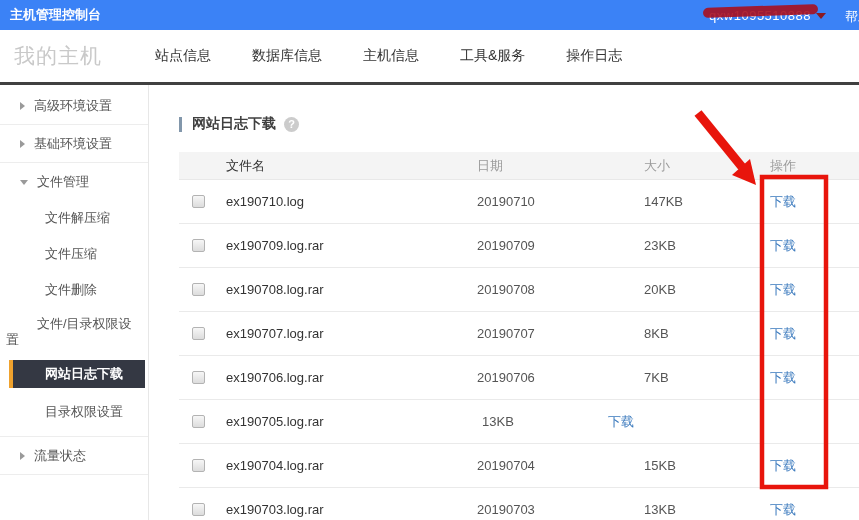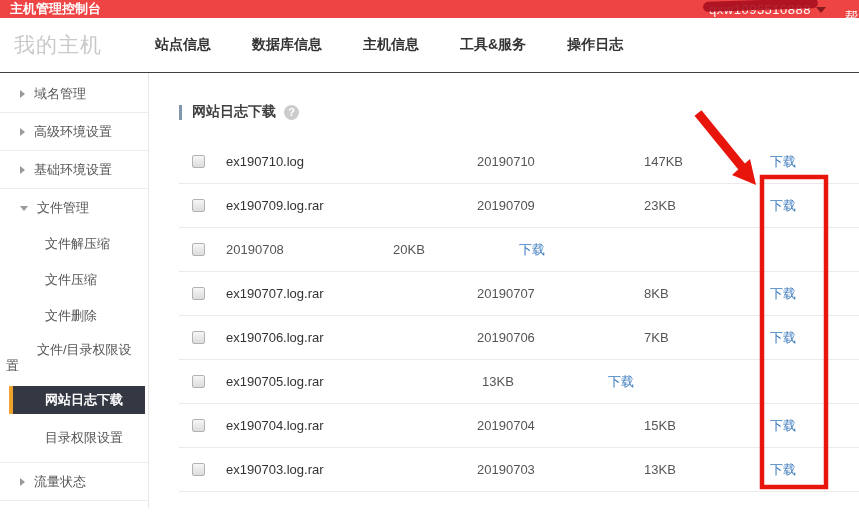--- a/index.html
+++ b/index.html
@@ -1,37 +1,37 @@
 <!DOCTYPE html>
 <html><head>
 <meta charset="utf-8">
 <style>
   * { margin:0; padding:0; box-sizing:border-box; }
   html,body { width:859px; height:520px; overflow:hidden; background:#fff;
     font-family:"Liberation Sans","DejaVu Sans",sans-serif; position:relative; }
 
   
-  .topbar { height:18px; background:#ef4444; display:flex; align-items:center;
+  .topbar { height:30px; background:#3b82f6; display:flex; align-items:center;
     color:#fff; position:relative; }
   .topbar-title { font-size:13px; font-weight:bold; margin-left:10px; margin-right:auto; }
   .user { position:relative; display:flex; align-items:center; font-size:13px;
     margin-right:33px; height:30px; }
   .user-name { letter-spacing:.5px; }
   .caret { width:0; height:0; border-left:5px solid transparent; border-right:5px solid transparent;
     border-top:6px solid #8a1a22; margin-left:5px; margin-top:2px; }
   .scribble { position:absolute; left:-6px; top:6px; width:calc(100% - 2px); height:10px;
     background:#a8101f; opacity:.9; border-radius:5px; transform:rotate(-2deg); }
   .help-link { position:absolute; left:845px; top:8px; font-size:13px; color:#fff;
     white-space:nowrap; }
 
   
-  .navbar { height:55px; border-bottom:1px solid #404040; display:flex; align-items:center;
+  .navbar { height:55px; border-bottom:3px solid #404040; display:flex; align-items:center;
     background:#fff; }
   .brand { font-size:21px; color:#c9c9c9; margin-left:14px; letter-spacing:1px; }
-  .nav-tabs { display:flex; margin-left:53px; gap:41px; font-size:14px; color:#333;font-weight:bold; }
+  .nav-tabs { display:flex; margin-left:53px; gap:41px; font-size:14px; color:#333; }
   .nav-tab { cursor:pointer; }
 
   
   .layout { display:flex; height:435px; }
 
   
   .sidebar { width:160px; border-right:1px solid #e7e7e7; font-size:13px; color:#555;
     padding-top:2px; }
   .side-group { border-bottom:1px solid #ededed; }
   .side-parent { height:37px; display:flex; align-items:center; padding-left:20px; cursor:pointer; }
@@ -97,26 +97,20 @@
       <div class="nav-tab">操作日志</div>
     </div>
 </div>
 
 <div class="layout">
 
   <div class="sidebar">
       <div class="side-group">
         <div class="side-parent">
           <span class="tri right"></span>
-          <span>域名管理</span>
-        </div>
-      </div>
-      <div class="side-group">
-        <div class="side-parent">
-          <span class="tri right"></span>
           <span>高级环境设置</span>
         </div>
       </div>
       <div class="side-group">
         <div class="side-parent">
           <span class="tri right"></span>
           <span>基础环境设置</span>
         </div>
       </div>
       <div class="side-group">
@@ -142,20 +136,27 @@
     </div>
 
   <div class="main">
     <div class="main-title-row">
       <span class="title-bar"></span>
       <span class="main-title">网站日志下载</span>
       <span class="help-circle">?</span>
     </div>
 
     <div class="log-table">
+      <div class="t-header">
+        <div class="c-check"></div>
+        <div class="c-name">文件名</div>
+        <div class="c-date">日期</div>
+        <div class="c-size">大小</div>
+        <div class="c-action">操作</div>
+      </div>
       <div>
           <div class="t-row">
             <div class="c-check">
               <span class="checkbox"></span>
             </div>
             <div class="c-name">ex190710.log</div>
             <div class="c-date">20190710</div>
             <div class="c-size">147KB</div>
             <div class="c-action"><a class="dl">下载</a></div>
           </div>
@@ -165,20 +166,21 @@
             </div>
             <div class="c-name">ex190709.log.rar</div>
             <div class="c-date">20190709</div>
             <div class="c-size">23KB</div>
             <div class="c-action"><a class="dl">下载</a></div>
           </div>
           <div class="t-row">
             <div class="c-check">
               <span class="checkbox"></span>
             </div>
+            <div class="c-name">ex190708.log.rar</div>
             <div class="c-date">20190708</div>
             <div class="c-size">20KB</div>
             <div class="c-action"><a class="dl">下载</a></div>
           </div>
           <div class="t-row">
             <div class="c-check">
               <span class="checkbox"></span>
             </div>
             <div class="c-name">ex190707.log.rar</div>
             <div class="c-date">20190707</div>

